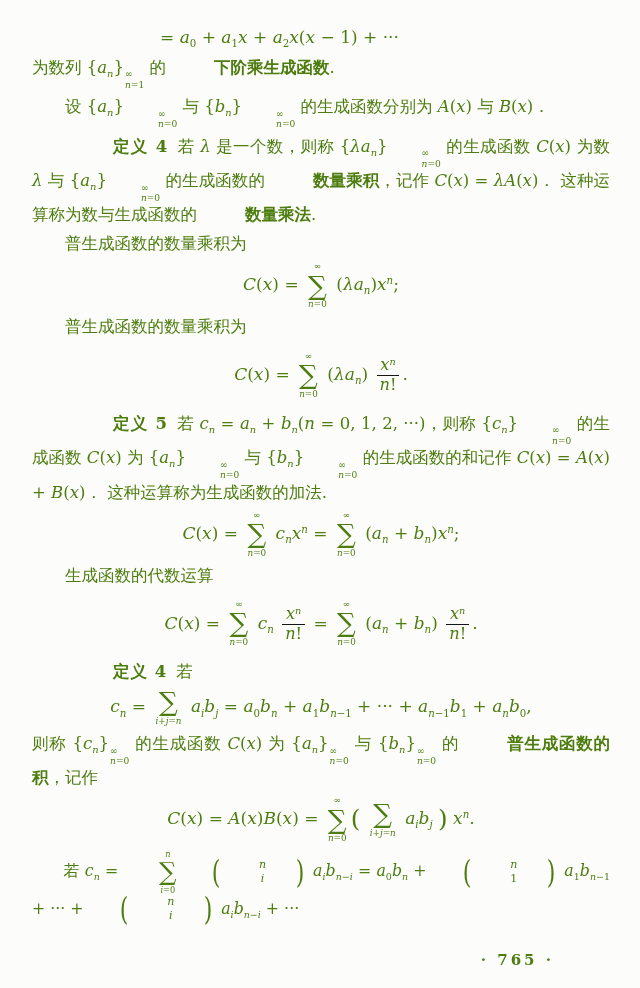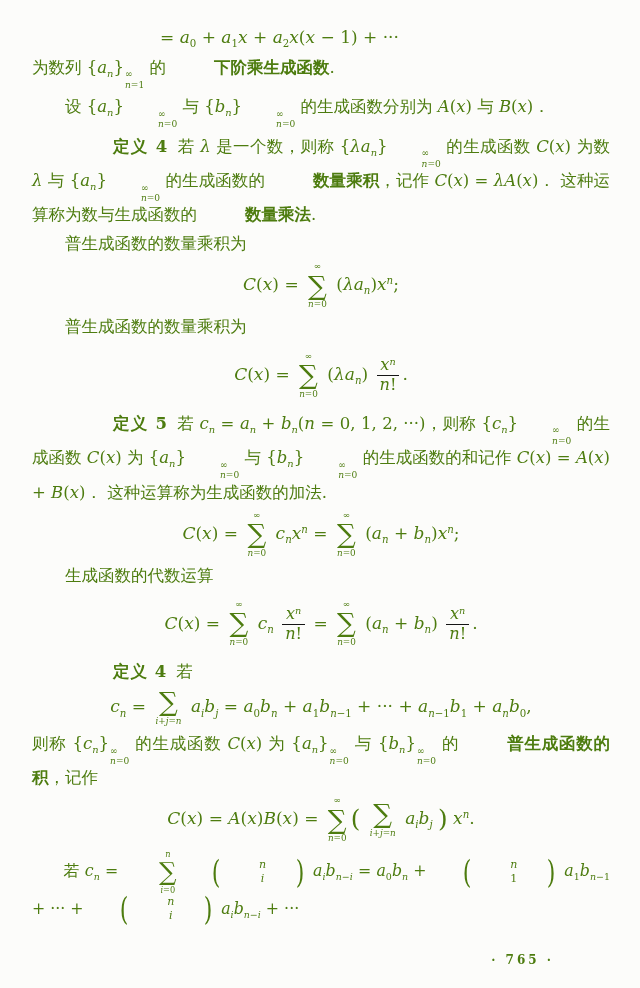--- a/index.html
+++ b/index.html
@@ -31,21 +31,21 @@
   .sum .sig{font-size:1.55em;line-height:1.02;}
   .frac{display:inline-flex;flex-direction:column;
         vertical-align:middle;margin:12px 3px;line-height:1.15;font-size:.95em;}
   .frac .num,.frac .den{padding:0 3px;}
   .frac .den{border-top:1.3px solid #151515;}
   .binom{display:inline-flex;align-items:center;vertical-align:middle;margin:0 2px;}
   .binom .bp{font-size:2em;line-height:.85;transform:scaleX(.7);font-weight:400;}
   .binom .bs{display:inline-flex;flex-direction:column;align-items:center;
              font-size:.7em;line-height:1.3;padding:0 1px;}
   .big{font-size:1.45em;vertical-align:middle;line-height:1;}
-  .pageno{position:absolute;right:86px;bottom:16px;font-size:12px;
+  .pageno{position:absolute;right:86px;bottom:16px;font-size:15px;
           letter-spacing:3px;font-weight:bold;}
 </style>
 </head>
 <body>
 
 <div class="page">
 
   <div class="formula left" style="padding-left:128px;">= <i>a</i><span class="sub">0</span> + <i>a</i><span class="sub">1</span><i>x</i> + <i>a</i><span class="sub">2</span><i>x</i>(<i>x</i> − 1) + ···</div>
 
   <p class="para">为数列 {<i>a</i><span class="sub"><i>n</i></span>}<span class="ss">

